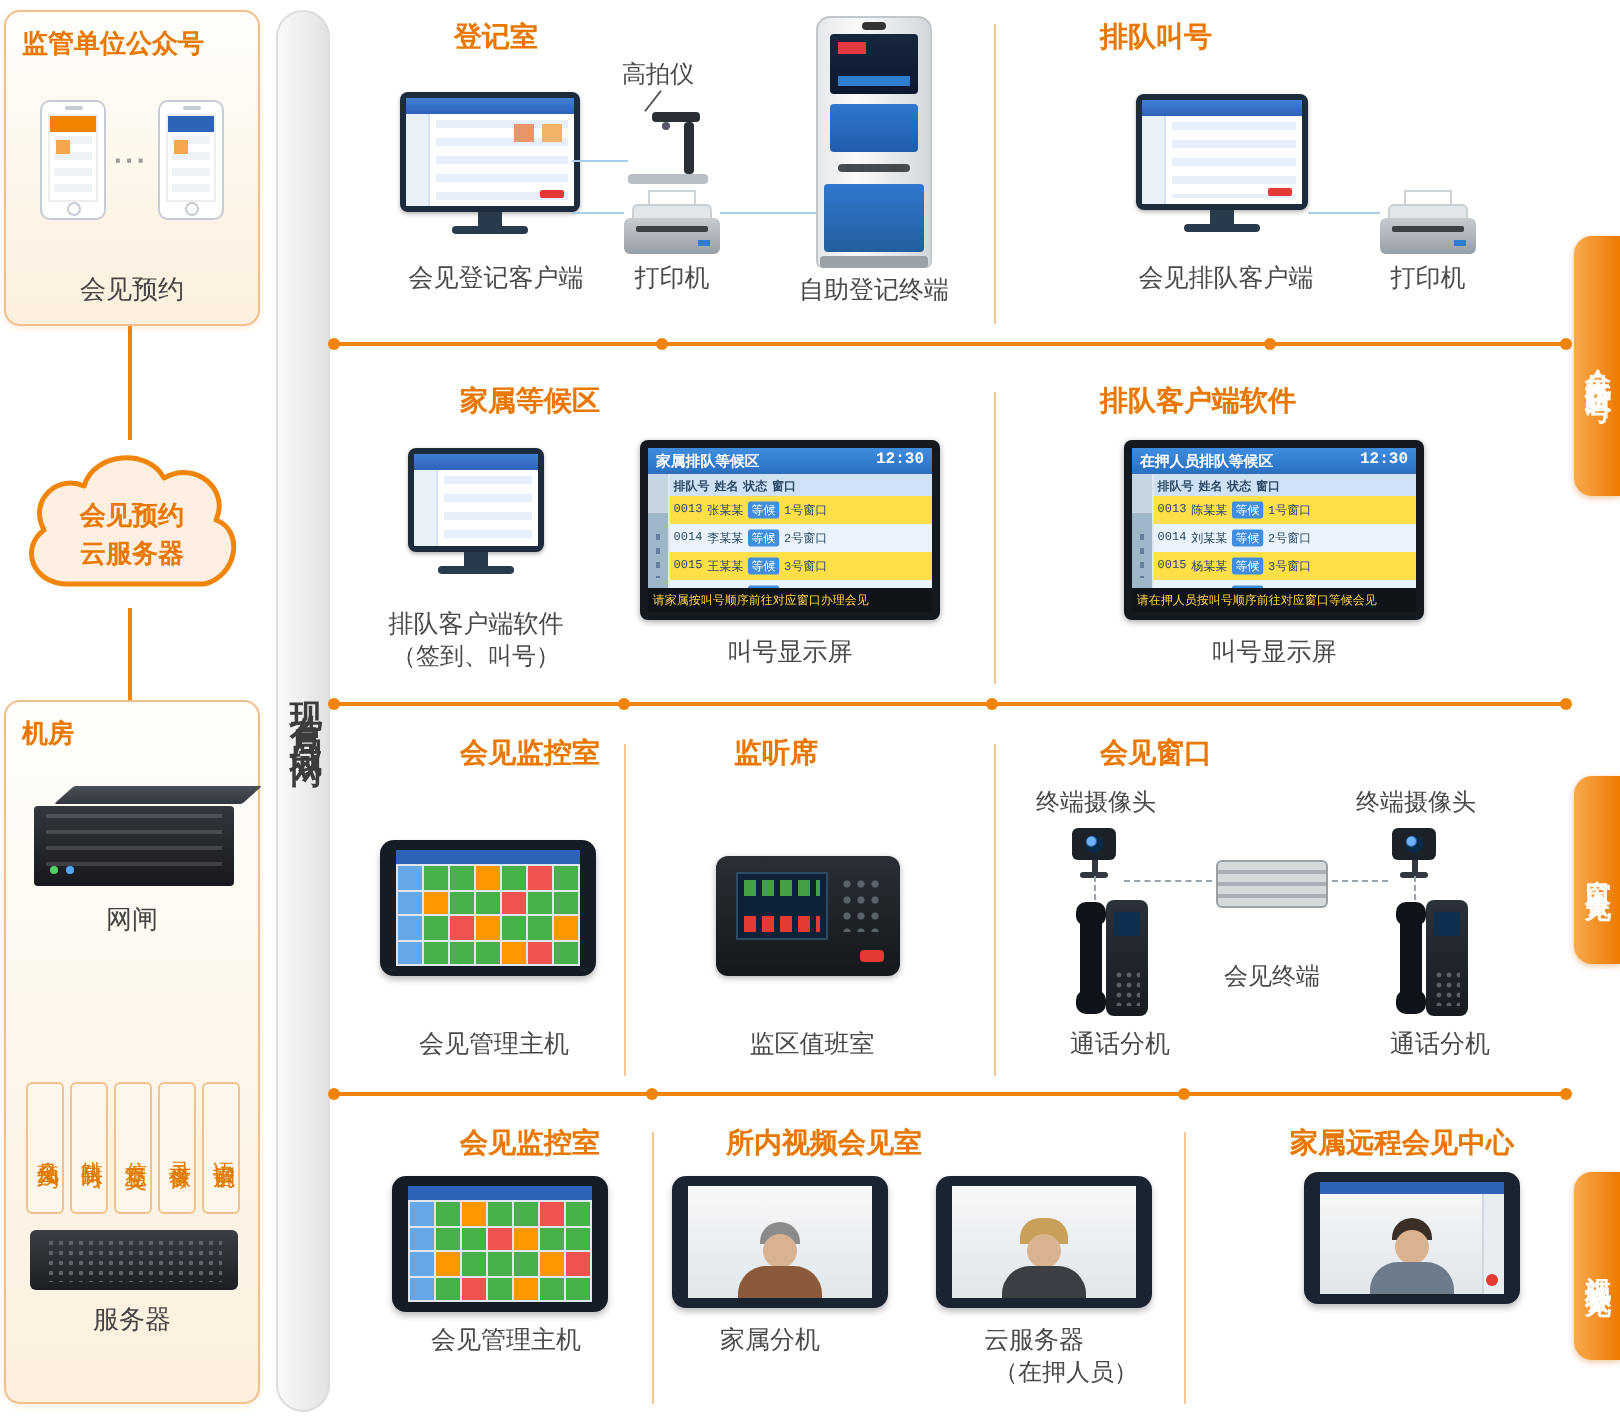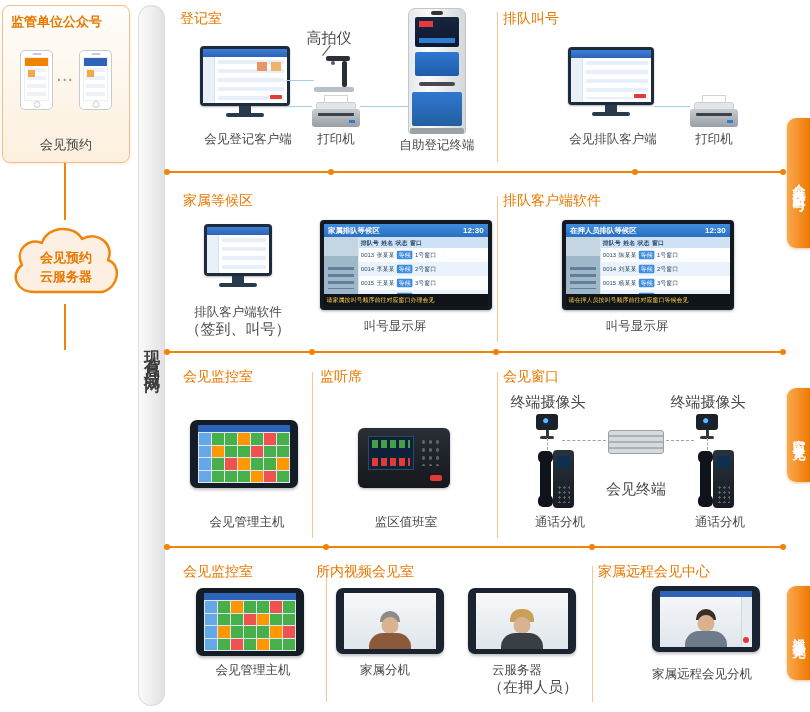--- a/index.html
+++ b/index.html
@@ -1,23 +1,23 @@
 <!DOCTYPE html>
 <html><head>
 <meta charset="utf-8">
 <style>
   * { margin:0; padding:0; box-sizing:border-box; }
   body { font-family:"Liberation Sans","DejaVu Sans",sans-serif; background:#fff; }
   #stage { position:relative; width:810px; height:712px; background:#fff; overflow:hidden; }
   .abs { position:absolute; }
 
   
-  .sec-title { color:#E87800; font-weight:normal; font-size:14px; white-space:nowrap; }
+  .sec-title { color:#E87800; font-weight:bold; font-size:14px; white-space:nowrap;margin-left:47px; }
   .dev-label { color:#4a4a4a; font-size:12.5px; text-align:center; white-space:nowrap; }
-  .dev-label.sm { font-size:15px; }
+  .dev-label.sm { font-size:12px; }
 
   
   .panel { position:absolute; border:1px solid #F2BE8C; border-radius:8px;
            background:linear-gradient(180deg,#FFFEFB,#FCEFDD); box-shadow:0 1px 3px rgba(238,150,50,.18); }
   .panel-title { position:absolute; left:8px; top:7px; color:#E87800; font-weight:bold; font-size:13px; }
   .caption { position:absolute; width:100%; text-align:center; color:#444; font-size:13px; }
 
   
   .sphone { position:absolute; width:33px; height:60px; background:#fff; border:1.5px solid #c6ccd5; border-radius:5px; padding:6px 3px 8px; }
   .sphone:before { content:""; position:absolute; top:2px; left:50%; width:9px; height:2px; background:#c6ccd5; transform:translateX(-50%); border-radius:1px; }
@@ -109,21 +109,21 @@
   .kiosk .scr1:before { content:""; position:absolute; top:4px; left:4px; width:14px; height:6px; background:#E5393F; }
   .kiosk .scr1:after { content:""; position:absolute; bottom:4px; left:4px; right:4px; height:5px; background:#2E7DD1; }
   .kiosk .mid { position:absolute; top:44px; left:7px; right:7px; height:24px; background:linear-gradient(#2F77D0,#1F5CAB); border-radius:2px; }
   .kiosk .slot { position:absolute; top:74px; left:11px; right:11px; height:4px; background:#454A4F; border-radius:2px; }
   .kiosk .body2 { position:absolute; top:84px; left:4px; right:4px; bottom:8px; background:linear-gradient(#2F77D0,#235F9E); border-radius:2px; }
   .kiosk .foot { position:absolute; bottom:0; left:2px; right:2px; height:6px; background:#9AA2A8; border-radius:2px; }
 
   
   .qdisp { position:absolute; }
   .qframe { background:#14191F; border-radius:4px; padding:4px; box-shadow:0 1px 3px rgba(0,0,0,.35); }
-  .qscr { width:164px; height:82px; background:#ffffff; position:relative; overflow:hidden; }
+  .qscr { width:142px; height:82px; background:#fde047; position:relative; overflow:hidden;font-family:Liberation Mono, monospace; }
   .qhd { height:13px; background:linear-gradient(#3F8DE0,#2A6FC0); color:#fff; display:flex; align-items:center; justify-content:space-between; padding:0 4px; }
   .qhd .qt { font-size:10px; font-weight:bold; transform:scale(.74); transform-origin:0 50%; white-space:nowrap; }
   .qhd .qtime { font-size:10px; font-weight:bold; transform:scale(.8); transform-origin:100% 50%; }
   .qbody { position:absolute; top:13px; bottom:12px; left:0; right:0; display:flex; }
   .qphoto { width:54px; position:relative; background:linear-gradient(180deg,#C5D6E2 0 34%,#9FB8C9 34% 100%); border-right:1px solid #dfe8f0; }
   .qphoto:before { content:""; position:absolute; left:4px; right:4px; bottom:5px; height:22px;
     background:repeating-linear-gradient(180deg,rgba(40,70,110,.5) 0 3px,transparent 3px 7px); }
   .qtable { flex:1; display:flex; flex-direction:column; }
   .qthead { height:11px; background:#CFE2F5; display:flex; align-items:center; font-weight:bold; }
   .qrow { flex:1; display:flex; align-items:center; }
@@ -212,20 +212,39 @@
   <div class="abs" style="left:6px;top:220px;width:120px;height:86px">
     <svg width="120" height="86" viewBox="0 0 120 86">
       <path d="M28 72 C10 72 4 54 16 45 C8 30 23 17 36 23 C41 6 68 4 76 19 C92 10 109 25 102 40 C116 45 113 68 96 72 Z" fill="#FDF0E2" stroke="#F0850A" stroke-width="2.5" stroke-linejoin="round"></path>
     </svg>
     <div class="cloud-text">
       <div>会见预约</div>
       <div>云服务器</div>
     </div>
   </div>
 
+  <div class="panel" style="left:2px;top:350px;width:128px;height:352px">
+    <div class="panel-title">机房</div>
+    <div class="rack" style="left:14px;top:42px">
+      <div class="top"></div>
+        <div class="face"></div>
+        <div class="led1"></div>
+        <div class="led2"></div>
+    </div>
+    <div class="caption" style="top:100px">网闸</div>
+    <div class="svc-row" style="left:10px;top:190px">
+      <div class="svc">会见预约</div>
+      <div class="svc">排队叫号</div>
+      <div class="svc">信息交互</div>
+      <div class="svc">录音录像</div>
+      <div class="svc">语音识别</div>
+    </div>
+    <div class="server" style="left:12px;top:264px"></div>
+    <div class="caption" style="top:300px">服务器</div>
+  </div>
 
   <div class="vline" style="left:64px;top:163px;height:57px"></div>
   <div class="vline" style="left:64px;top:304px;height:46px"></div>
 
   <div class="abs lan">
     <span>现有局域网</span>
   </div>
 
   <div class="hline" style="left:166px;top:171px;width:618px"></div>
   <div class="dot" style="left:164px;top:169px"></div>
@@ -616,15 +635,14 @@
   <div class="vtab" style="left:652px;top:586px">
     <div class="vscr">
       <div class="vbar"></div>
       <div class="hair" style="background:#3A2E26"></div>
         <div class="head"></div>
         <div class="torso" style="background:#6E7B8A"></div>
       <div class="vside"></div>
         <div class="vred"></div>
     </div>
   </div>
-  <div class="abs dev-label" style="left:622px;top:666px;width:160px">家属远程会见分机</div>
 
 </div>
 
 </body></html>

